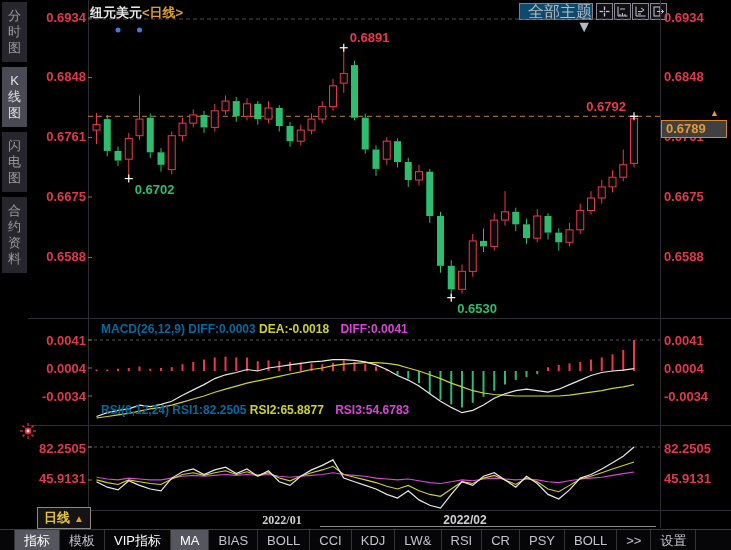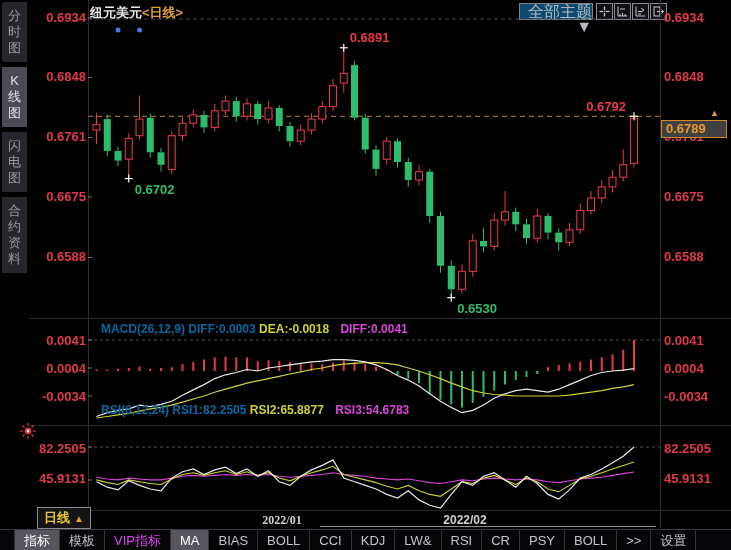--- a/index.html
+++ b/index.html
@@ -39,21 +39,21 @@
   #period-btn .lab{color:#e8c63a;} #period-btn .arr{color:#e89a30;font-size:10px;margin-left:4px;}
   .date-lab{top:513px;width:64px;text-align:center;color:#d0d0d4;font-size:12px;font-weight:bold;}
   #axis-base{left:320px;top:526px;width:336px;height:1px;background:#8a8a8a;}
   
   #toolbar{left:0;top:529px;width:731px;height:21px;border-top:1px solid #3a3a42;background:#060608;
            display:flex;align-items:stretch;}
   #toolbar .spacer{width:14px;border-right:1px solid #333;}
   .tb-item{padding:4px 9px;font-size:13px;color:#c4c4cc;border-right:1px solid #333;
            display:flex;align-items:center;white-space:nowrap;}
   .tb-item.sel{background:#56565e;color:#ffffff;}
-  .tb-item.vip{color:#d946ef;}
+  .tb-item.vip{color:#ffffff;}
   svg{display:block;}
 </style>
 </head>
 <body>
 
 <div id="sidebar" class="abs">
     <div class="side-tab">
       <div>分</div>
       <div>时</div>
       <div>图</div>

